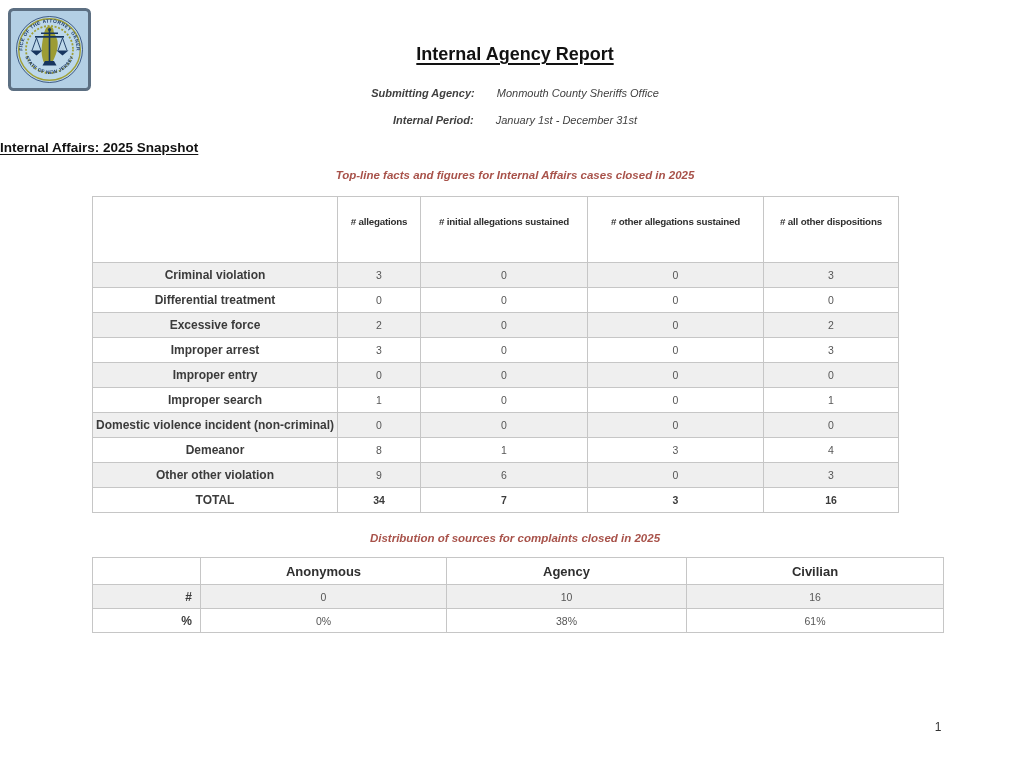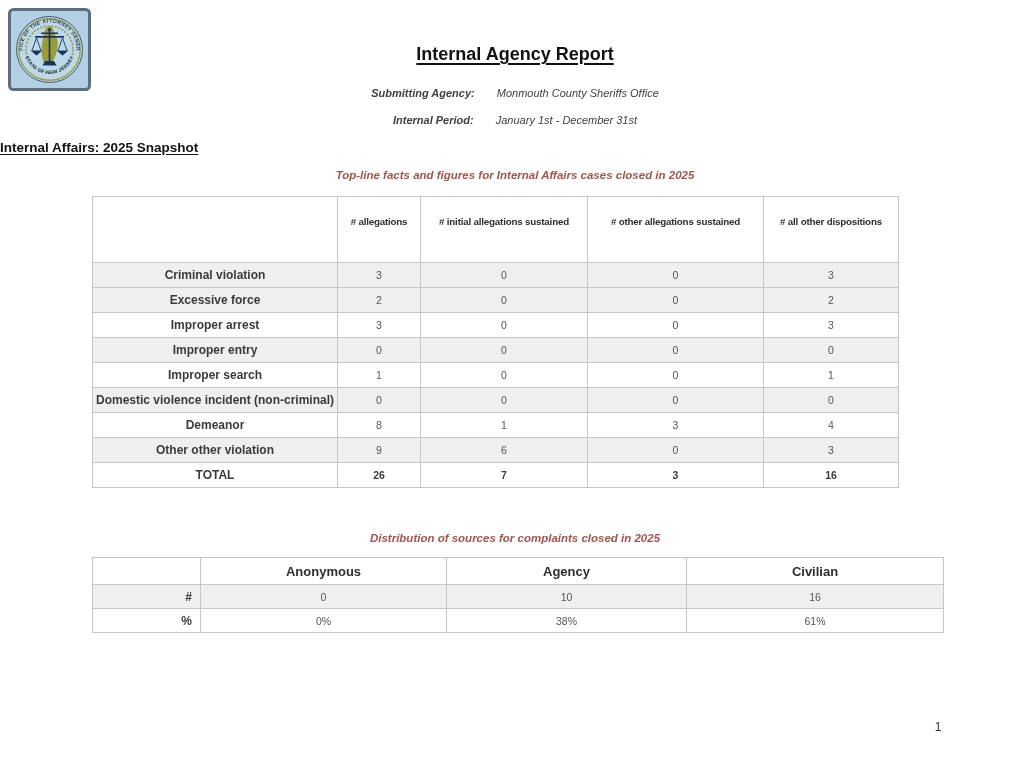--- a/index.html
+++ b/index.html
@@ -138,20 +138,27 @@
         </tr>
     </thead>
     <tbody>
         <tr class="shaded">
           <th class="row-label">Criminal violation</th>
           <td>3</td>
           <td>0</td>
           <td>0</td>
           <td>3</td>
         </tr>
+        <tr>
+          <th class="row-label">Differential treatment</th>
+          <td>0</td>
+          <td>0</td>
+          <td>0</td>
+          <td>0</td>
+        </tr>
         <tr class="shaded">
           <th class="row-label">Excessive force</th>
           <td>2</td>
           <td>0</td>
           <td>0</td>
           <td>2</td>
         </tr>
         <tr>
           <th class="row-label">Improper arrest</th>
           <td>3</td>
@@ -189,21 +196,21 @@
         </tr>
         <tr class="shaded">
           <th class="row-label">Other other violation</th>
           <td>9</td>
           <td>6</td>
           <td>0</td>
           <td>3</td>
         </tr>
         <tr class="total-row">
           <th class="row-label">TOTAL</th>
-          <td>26</td>
+          <td>34</td>
           <td>7</td>
           <td>3</td>
           <td>16</td>
         </tr>
       </tbody>
   </table>
 
   <div class="accent-heading h-sources">Distribution of sources for complaints closed in 2025</div>
 
   <table class="t2">

